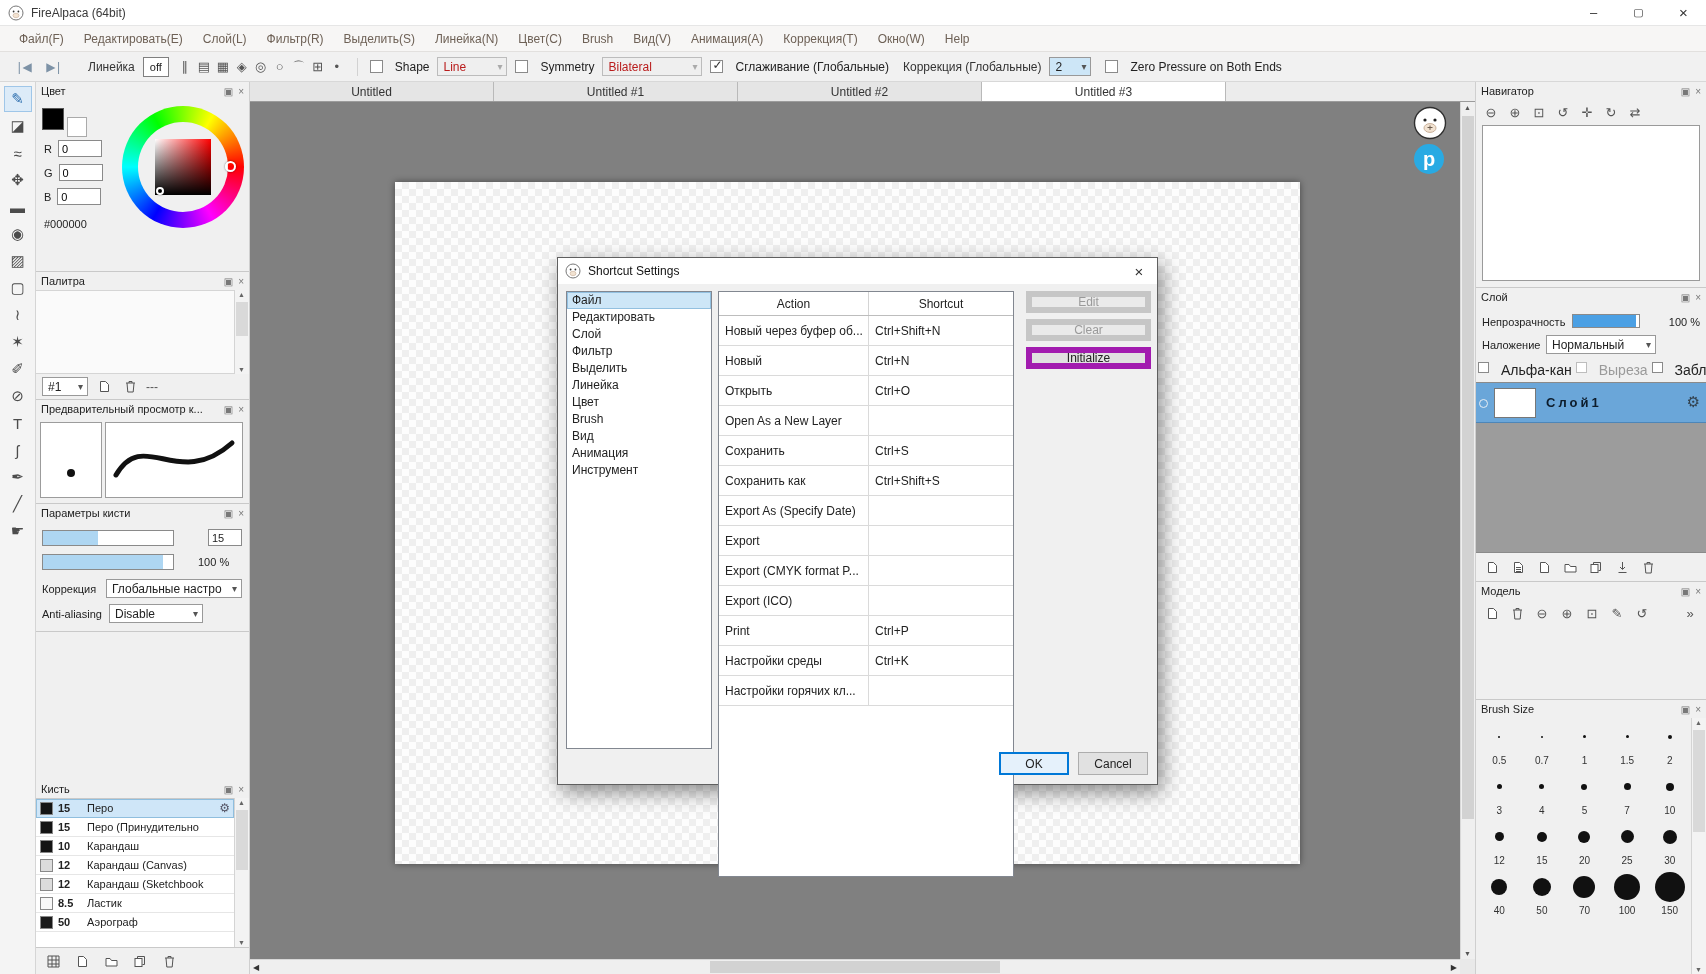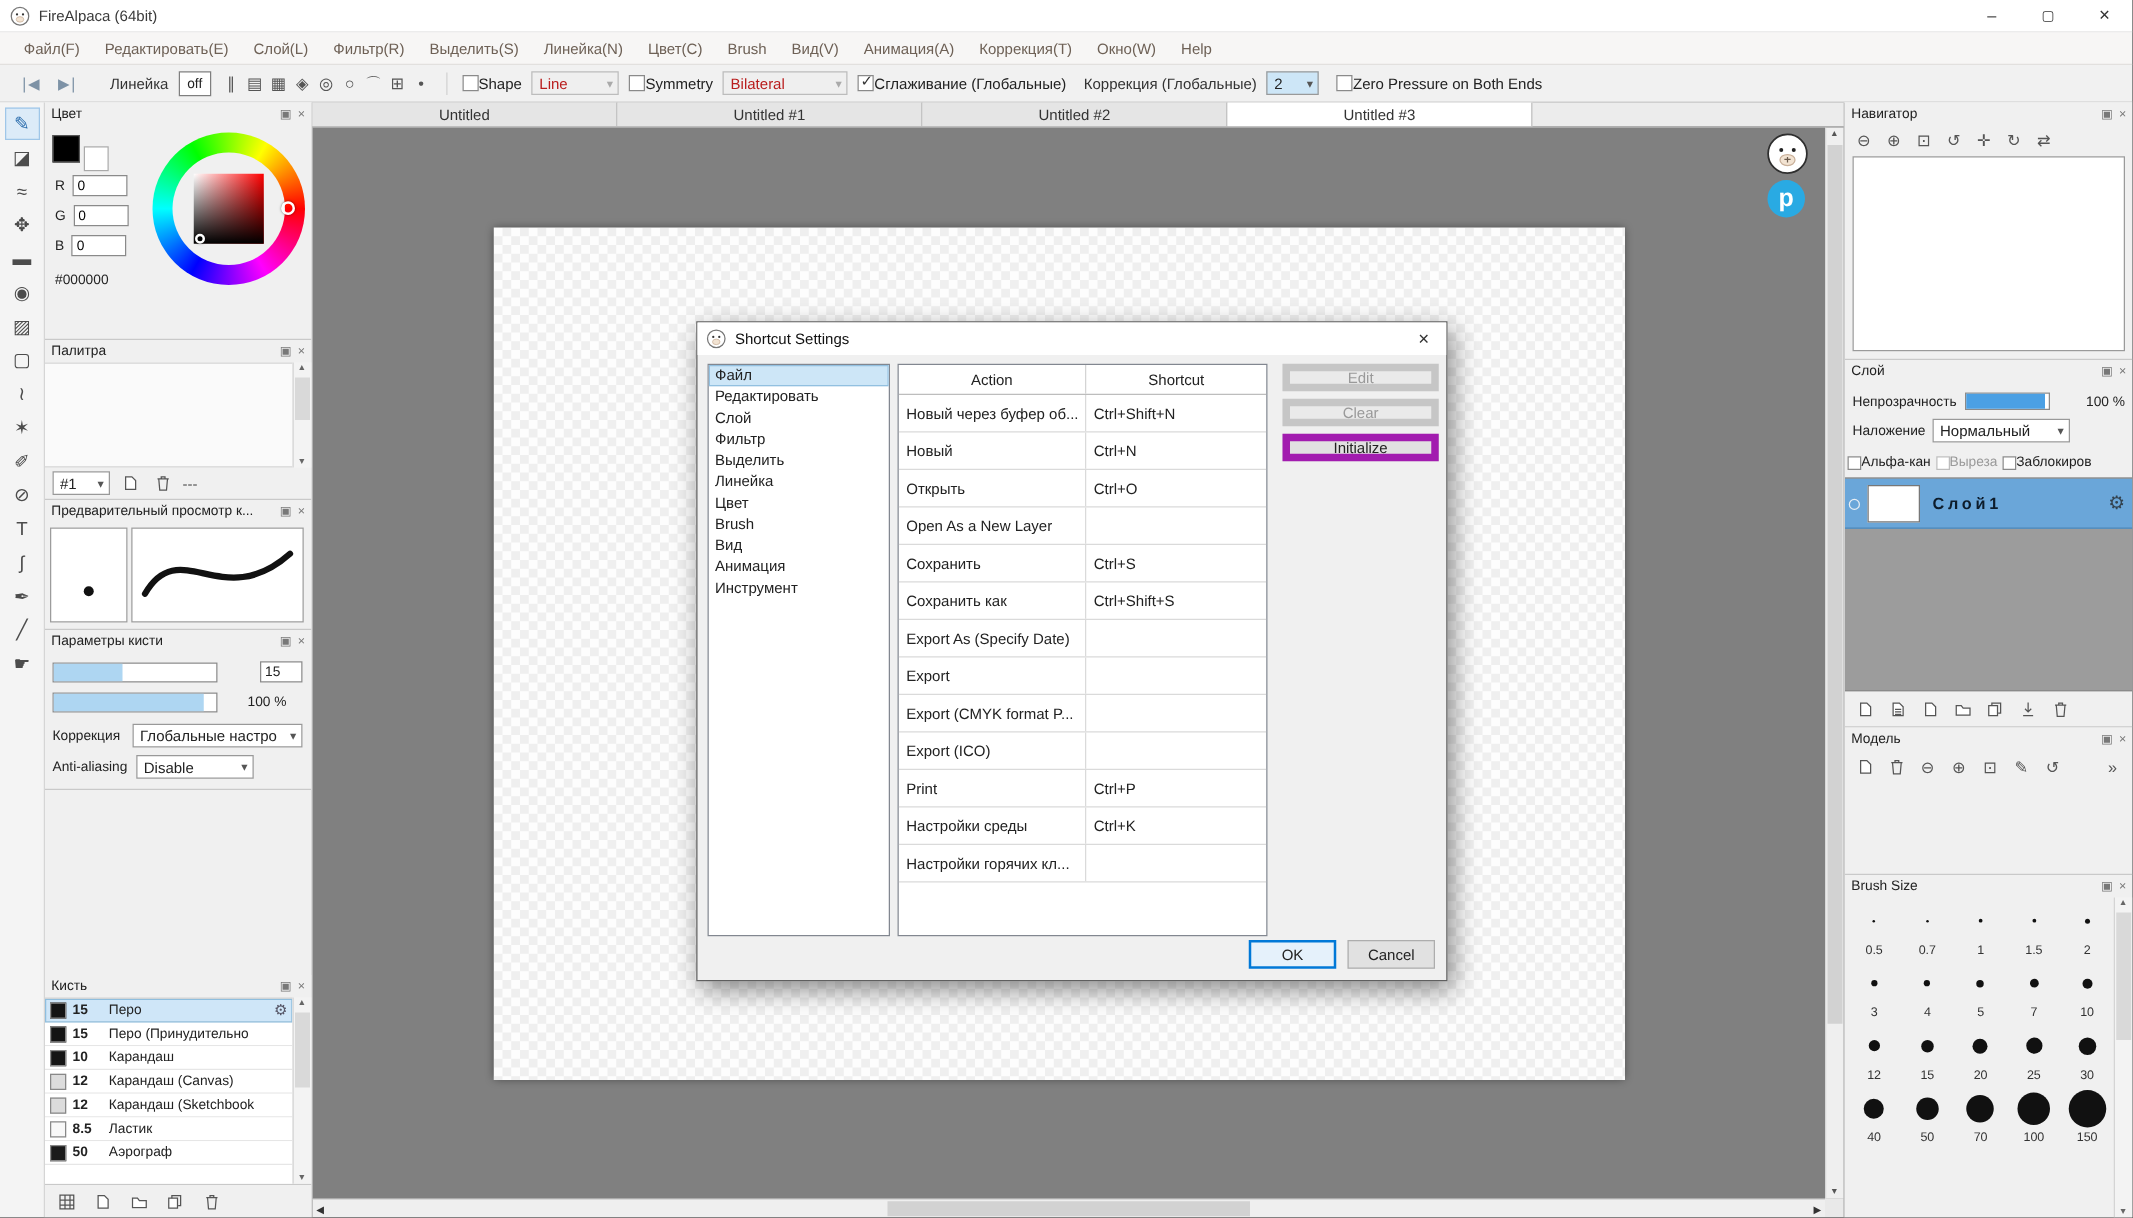--- a/index.html
+++ b/index.html
@@ -22,21 +22,21 @@
 
   
   .toolbar{height:30px;background:#f1f1f1;border-bottom:1px solid #d8d8d8;display:flex;align-items:center;padding:0 10px;gap:8px}
   .navbtn{width:24px;height:20px;display:flex;align-items:center;justify-content:center;color:#7d92a6;font-size:12px}
   .navbtn.prev::before{content:"❘◀";letter-spacing:-2px}
   .navbtn.next::before{content:"▶❘";letter-spacing:-2px}
   .tb-label{color:#333}
   .off-btn{min-width:26px;height:20px;border:1px solid #7f7f7f;background:#ffffff;display:flex;align-items:center;justify-content:center;font-size:11px;color:#222}
   .ruler-row{display:flex;gap:3px}
   .vsep{width:1px;height:18px;background:#d2d2d2;margin:0 4px}
-  .chk{display:flex;align-items:center;gap:0;white-space:nowrap}
+  .chk{display:flex;align-items:flex-start;gap:12px;white-space:nowrap}
   .cbox{width:13px;height:13px;border:1px solid #8a8a8a;background:#fff;position:relative;flex:0 0 auto}
   .cbox.on::after{content:"✓";position:absolute;left:1px;top:-3px;font-size:12px;color:#333}
   .chk .lbl{color:#222}
   .chk.dis .lbl{color:#9a9a9a}
   .chk.dis .cbox{border-color:#bdbdbd}
   .dd{height:19px;border:1px solid #999;background:#fff;display:inline-flex;align-items:center;padding:0 16px 0 5px;position:relative;white-space:nowrap;overflow:hidden}
   .dd::after{content:"▾";position:absolute;right:4px;top:3px;color:#555;font-size:10px}
   .dd.disabled{background:#efefef;color:#b91c1c;border-color:#bcbcbc}
   .dd.disabled::after{color:#aaa}
   .dd .val{overflow:hidden;text-overflow:clip;white-space:nowrap}
@@ -134,21 +134,21 @@
 
   
   .dialog{position:absolute;left:307px;top:155px;width:601px;height:528px;background:#f0f0f0;border:1px solid #5f5f5f;box-shadow:4px 7px 20px rgba(0,0,0,.45)}
   .dlg-title{height:26px;background:#fff;display:flex;align-items:center;padding:0 2px 0 7px;gap:7px}
   .dlg-title .t{font-size:12px;color:#111}
   .dlg-close{margin-left:auto;width:32px;height:100%;display:flex;align-items:center;justify-content:center;color:#333;font-size:15px}
   .dlg-close::before{content:"×"}
   .dlg-cats{position:absolute;left:8px;top:33px;width:146px;height:458px;background:#fff;border:1px solid #828790;overflow:hidden}
   .dlg-cat{height:17px;line-height:17px;padding-left:5px;font-size:12px}
   .dlg-cat.selected{background:#cde6f7;outline:1px solid #92c0e0;outline-offset:-1px}
-  .dlg-table{position:absolute;left:160px;top:33px;width:296px;height:458px;background:#fff;border:1px solid #828790;overflow:hidden}
+  .dlg-table{position:absolute;left:160px;top:33px;width:296px;height:586px;background:#fff;border:1px solid #828790;overflow:hidden}
   .dlg-thead{display:flex;height:24px;border-bottom:1px solid #bdbdbd}
   .dlg-thead .h1{width:150px;border-right:1px solid #d4d4d4;text-align:center;line-height:24px}
   .dlg-thead .h2{flex:1;text-align:center;line-height:24px}
   .dlg-row{display:flex;height:30px;border-bottom:1px solid #dadada}
   .dlg-row .c1{width:150px;border-right:1px solid #dadada;padding:0 6px;display:flex;align-items:center;white-space:nowrap;overflow:hidden}
   .dlg-row .c2{flex:1;padding:0 6px;display:flex;align-items:center;white-space:nowrap;overflow:hidden}
   .dlg-btns{position:absolute;left:468px;top:33px;width:125px}
   .dlg-btn{height:22px;margin-bottom:6px;display:flex;align-items:center;justify-content:center;background:#e1e1e1;border:6px solid #a21caf;font-size:12px}
   .dlg-btn.disabled{color:#9a9a9a;background:#eaeaea;border-color:#c6c6c6}
   .dlg-ok{position:absolute;right:88px;bottom:9px;width:70px;height:23px;display:flex;align-items:center;justify-content:center;background:#e5f1fb;border:2px solid #0078d7;font-size:12px}
@@ -160,21 +160,21 @@
   .nav-toolbar{height:24px;display:flex;align-items:center;gap:8px;padding:0 7px;color:#444;font-size:13px}
   .nav-preview{margin:1px 6px 6px 6px;flex:1;background:#fff;border:1px solid #9a9a9a}
 
   .p-layer{height:294px}
   .lay-lbl{position:absolute;font-size:11px;color:#222}
   .lay-slider{position:absolute;left:96px;top:26px;width:68px;height:14px;border:1px solid #8a8a8a;background:#fff}
   .lay-slider .fill{height:100%;width:96%;background:#4ba0e4}
   .lay-dd{position:absolute;left:70px;top:47px;width:110px}
   .layer-checks{position:absolute;left:2px;top:73px;right:2px;height:18px;display:flex;align-items:center;gap:4px}
   .chk.sm .cbox{width:11px;height:11px}
-  .chk.sm .lbl{font-size:11px;white-space:nowrap}
+  .chk.sm .lbl{font-size:14px;white-space:nowrap}
   .layer-list{position:absolute;left:0;top:94px;right:0;bottom:28px;background:#9c9c9c;border-top:1px solid #8a8a8a;border-bottom:1px solid #8a8a8a}
   .layer-item{height:40px;background:#6aa6d9;position:relative;border-bottom:1px solid #4d86b8}
   .l-eye{position:absolute;left:3px;top:16px;width:9px;height:9px;border:1px solid #e8eef4;border-radius:50%}
   .l-thumb{position:absolute;left:18px;top:5px;width:42px;height:30px;background:#fff;border:1px solid #777}
   .l-name{position:absolute;left:70px;top:12px;font-weight:bold;letter-spacing:3px;color:#0d1c2b;font-size:13px}
   .l-gear{position:absolute;right:6px;top:10px;font-size:15px;color:#33424f}
   .layer-actions{position:absolute;left:0;bottom:0;height:28px;right:0;display:flex;align-items:center;gap:10px;padding:0 8px}
 
   .p-model{height:118px}
   .model-toolbar{position:absolute;left:0;top:18px;right:0;height:26px;display:flex;align-items:center;gap:9px;padding:0 8px;color:#444;font-size:13px}

